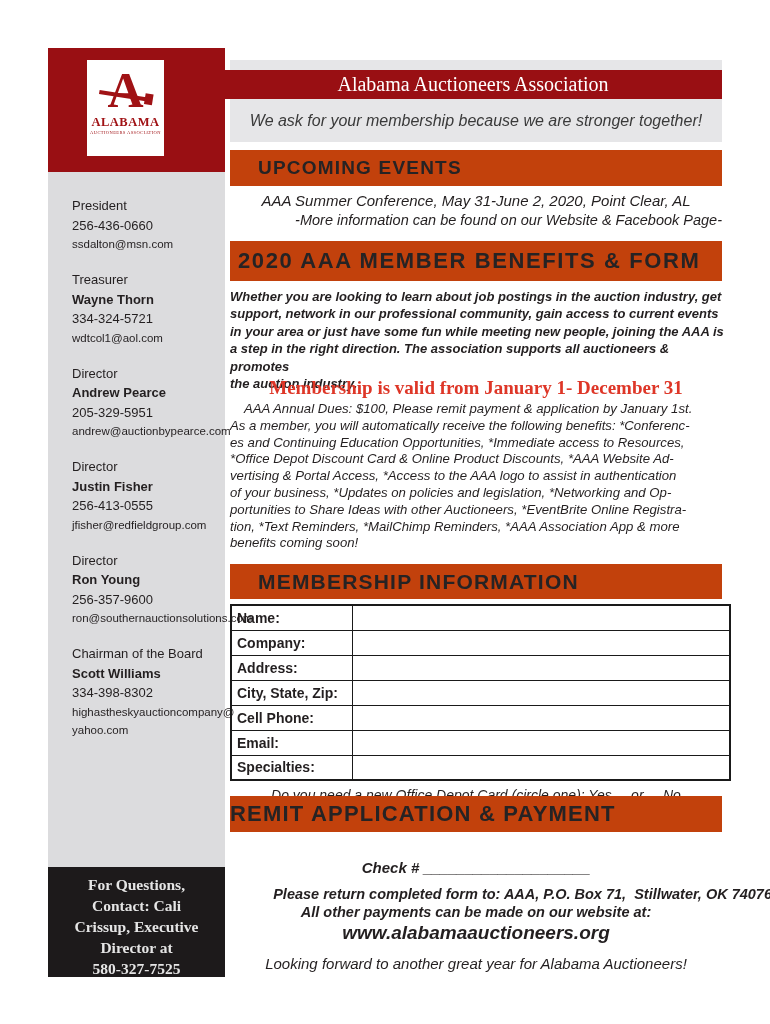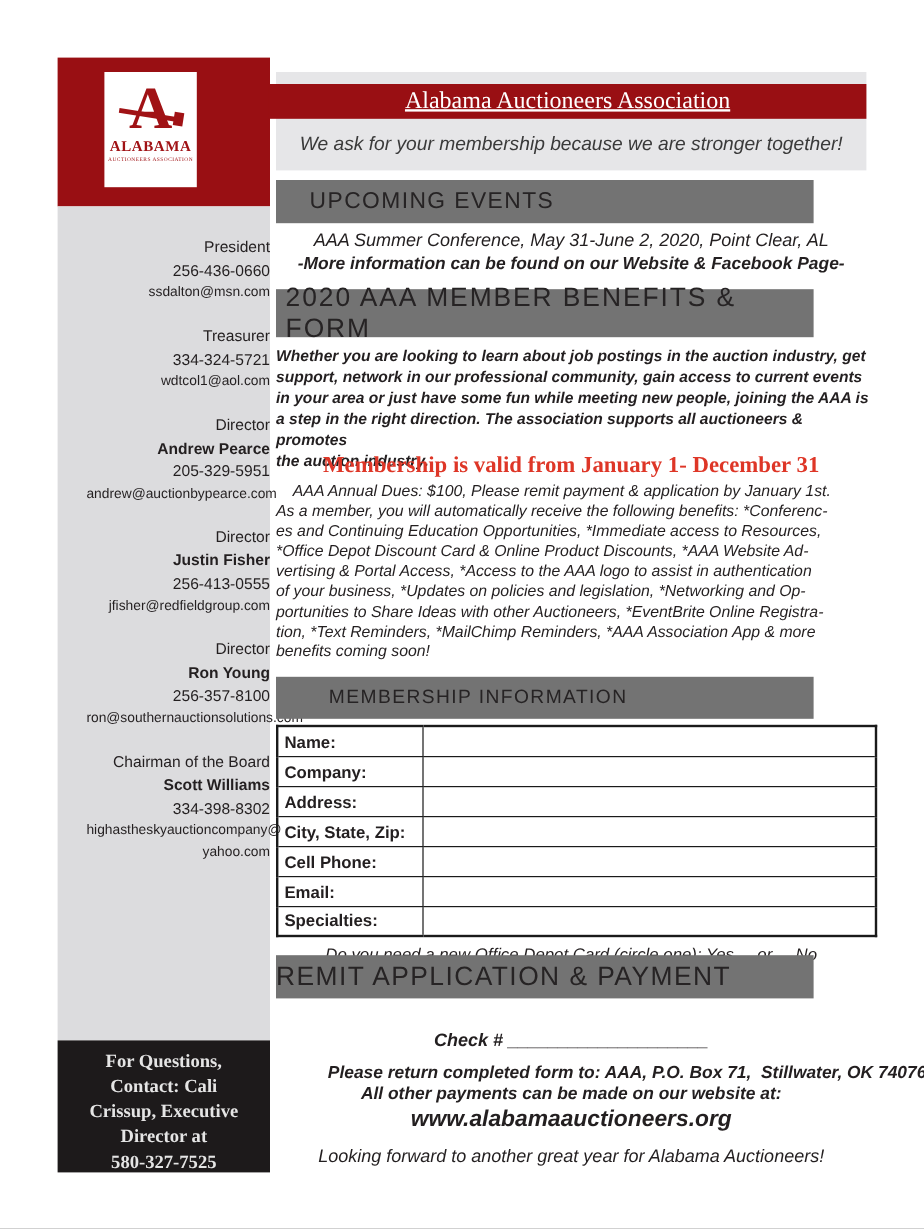--- a/index.html
+++ b/index.html
@@ -11,47 +11,47 @@
   }
   
   .sidebar-red { position:absolute; left:48px; top:48px; width:177px; height:124px; background:#990f13; }
   .logo-box { position:absolute; left:87px; top:60px; width:77px; height:96px; background:#ffffff; text-align:center; }
   .logo-a { position:relative; font-family:"Liberation Serif", serif; font-weight:bold; font-size:50px; line-height:52px; color:#a01215; margin-top:4px; }
   .gavel { position:absolute; left:12px; top:30px; width:52px; height:4px; background:#a01215; transform:rotate(9deg); }
   .gavel-head { position:absolute; right:-2px; top:-4px; width:8px; height:11px; background:#a01215; }
   .logo-name { font-family:"Liberation Serif", serif; font-weight:bold; font-size:12.5px; letter-spacing:0.5px; color:#a01215; line-height:13px; }
   .logo-sub { font-family:"Liberation Serif", serif; font-size:4.5px; letter-spacing:0.4px; color:#a01215; line-height:7px; }
   .sidebar-gray { position:absolute; left:48px; top:172px; width:177px; height:695px; background:#dcdcde; padding-top:24px; }
-  .contact { text-align:right; margin-bottom:17px; font-size:13px; line-height:19.5px; color:#231f20;margin-left:24px; }
+  .contact { text-align:left; margin-bottom:17px; font-size:13px; line-height:19.5px; color:#231f20;margin-left:24px; }
   .contact .name { font-weight:bold; }
   .contact .email { font-size:11.5px; white-space:pre-line; line-height:18px; }
   .black-box {
     position:absolute; left:48px; top:867px; width:177px; height:110px; background:#1d1a1b;
     color:#e5e5e5; font-family:"Liberation Serif", serif; font-weight:bold; font-size:15.5px;
     line-height:21px; text-align:center; white-space:pre-line; padding-top:7px;
   }
   
   .tag-block { position:absolute; left:230px; top:60px; width:492px; height:82px; background:#e6e6e8; }
   .red-title {
     position:absolute; left:224px; top:70px; width:498px; height:29px; background:#990f13;
     color:#ffffff; font-family:"Liberation Serif", serif; font-size:20px;
-    display:flex; align-items:center; justify-content:center;text-decoration:underline;
+    display:flex; align-items:center; justify-content:center;
   }
   .tagline {
     position:absolute; left:230px; top:99px; width:492px; height:43px;
     display:flex; align-items:center; justify-content:center;
     font-style:italic; font-size:16px; color:#3a3a3a;
   }
-  .bar { position:absolute; left:230px; width:448px; background:#737373; color:#262324; font-weight:normal; display:flex; align-items:center; }
+  .bar { position:absolute; left:230px; width:492px; background:#c2410c; color:#262324; font-weight:bold; display:flex; align-items:center; }
   .bar-upcoming   { top:150px; height:36px; font-size:19px; letter-spacing:1.2px; padding-left:28px; }
   .bar-benefits   { top:241px; height:40px; font-size:22px; letter-spacing:1.6px; padding-left:8px; }
-  .bar-membership { top:564px; height:35px; font-size:16px; letter-spacing:1.2px; padding-left:44px; }
+  .bar-membership { top:564px; height:35px; font-size:21px; letter-spacing:1.2px; padding-left:28px; }
   .bar-remit      { top:796px; height:36px; font-size:22px; letter-spacing:1.2px; }
   .event-line1 { position:absolute; left:230px; top:192px; width:492px; text-align:center; font-weight:normal; font-style:italic; font-size:15px; }
-  .event-line2 { position:absolute; left:230px; top:212px; width:492px; text-align:center; font-style:italic; font-size:14.5px;font-weight:bold; }
+  .event-line2 { position:absolute; left:230px; top:212px; width:492px; text-align:right; font-style:italic; font-size:14.5px; }
   .intro {
     position:absolute; left:230px; top:288px; width:500px;
     font-weight:bold; font-style:italic; font-size:13px; line-height:17.4px; white-space:pre-line;
   }
   .validity {
     position:absolute; left:230px; top:377px; width:492px; text-align:center;
     font-family:"Liberation Serif", serif; font-weight:bold; font-size:19px; color:#de3627;
   }
   .details {
     position:absolute; left:230px; top:401px; width:500px;
@@ -89,39 +89,40 @@
   </div>
 
   <div class="sidebar-gray">
     <div class="contact">
       <div class="role">President</div>
       <div class="phone">256-436-0660</div>
       <div class="email">ssdalton@msn.com</div>
     </div>
     <div class="contact">
       <div class="role">Treasurer</div>
+      <div class="name">Wayne Thorn</div>
       <div class="phone">334-324-5721</div>
       <div class="email">wdtcol1@aol.com</div>
     </div>
     <div class="contact">
       <div class="role">Director</div>
       <div class="name">Andrew Pearce</div>
       <div class="phone">205-329-5951</div>
       <div class="email">andrew@auctionbypearce.com</div>
     </div>
     <div class="contact">
       <div class="role">Director</div>
       <div class="name">Justin Fisher</div>
       <div class="phone">256-413-0555</div>
       <div class="email">jfisher@redfieldgroup.com</div>
     </div>
     <div class="contact">
       <div class="role">Director</div>
       <div class="name">Ron Young</div>
-      <div class="phone">256-357-8100</div>
+      <div class="phone">256-357-9600</div>
       <div class="email">ron@southernauctionsolutions.com</div>
     </div>
     <div class="contact">
       <div class="role">Chairman of the Board</div>
       <div class="name">Scott Williams</div>
       <div class="phone">334-398-8302</div>
       <div class="email">highastheskyauctioncompany@
 yahoo.com</div>
     </div>
   </div>

